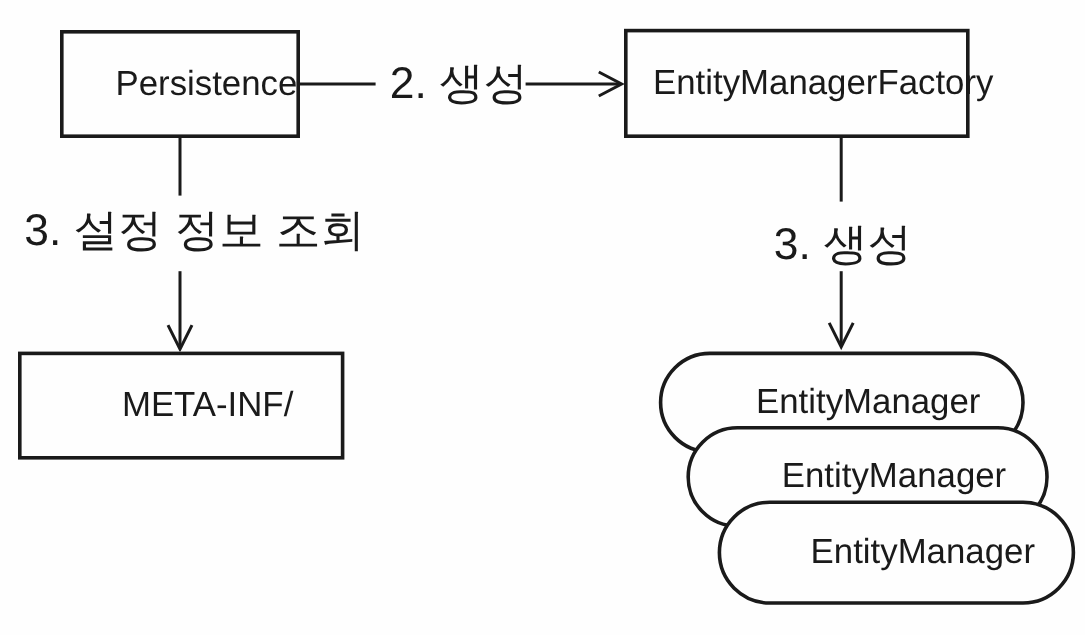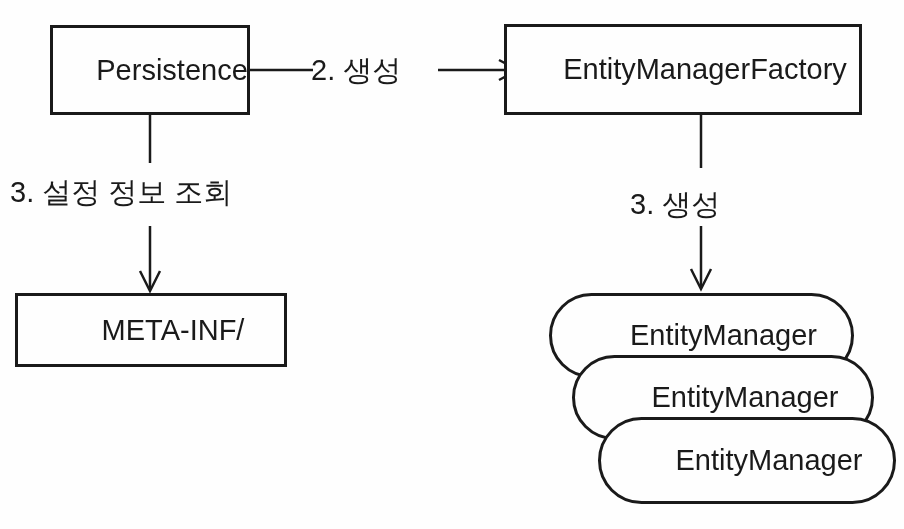--- a/index.html
+++ b/index.html
@@ -33,30 +33,30 @@
     align-items: center;
     justify-content: center;
     text-align: center;
     font-size: 29px;
     line-height: 35px;
     padding-left: 44px;
   }
   .rect-box { border-radius: 0; }
   .pill { border-radius: 44px; }
   #persistence-box   { left: 50px;  top: 25px;  width: 200px; height: 90px; z-index: 4; }
-  #emf-box           { left: 504px; top: 24px;  width: 358px; height: 91px; z-index: 4; }
-  #metainf-box       { left: 15px;  top: 293px; width: 272px; height: 74px; z-index: 4; }
+  #emf-box           { left: 520px; top: 24px;  width: 288px; height: 91px; z-index: 4; }
+  #metainf-box       { left: 15px;  top: 293px; width: 272px; height: 90px; z-index: 4; }
   #em-pill-1 { left: 549px; top: 293px; width: 305px; height: 85px; z-index: 1; }
   #em-pill-2 { left: 572px; top: 355px; width: 302px; height: 85px; z-index: 2; }
   #em-pill-3 { left: 598px; top: 417px; width: 298px; height: 87px; z-index: 3; }
   .edge-label {
     position: absolute;
-    font-size: 29px;
+    font-size: 37px;
     line-height: 40px;
-    text-align: left;
+    text-align: right;
     white-space: nowrap;
     z-index: 5;
   }
   #step1-label { left: 10px;  top: 172px; width: 294px; }
   #step2-label { left: 311px; top: 50px;  width: 129px; }
   #step3-label { left: 630px; top: 184px; width: 130px; }
 </style>
 </head>
 <body>
 

